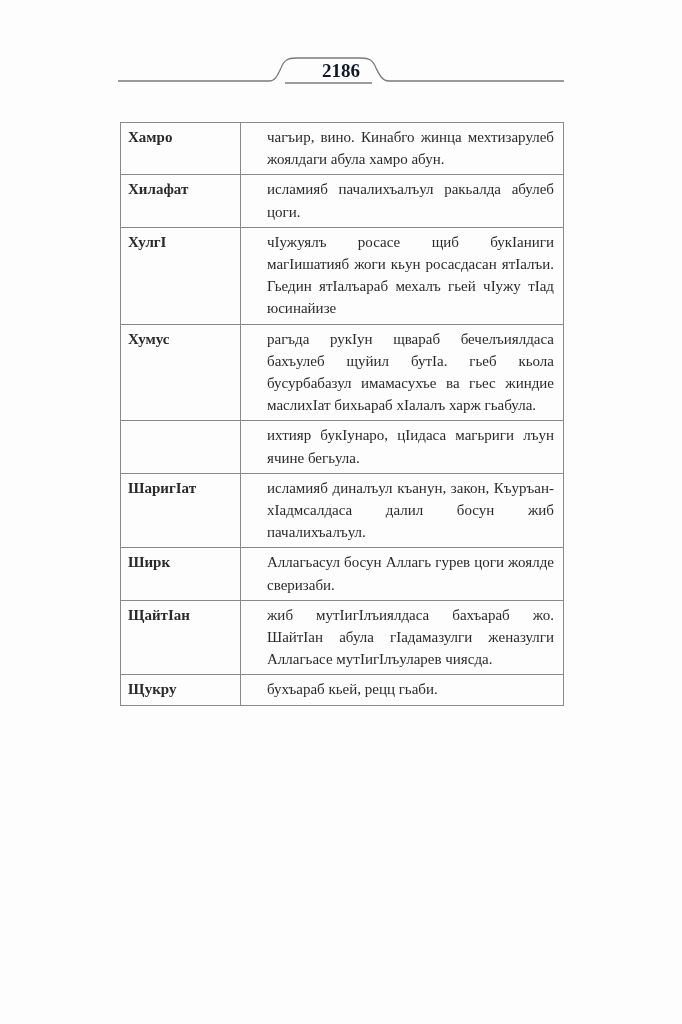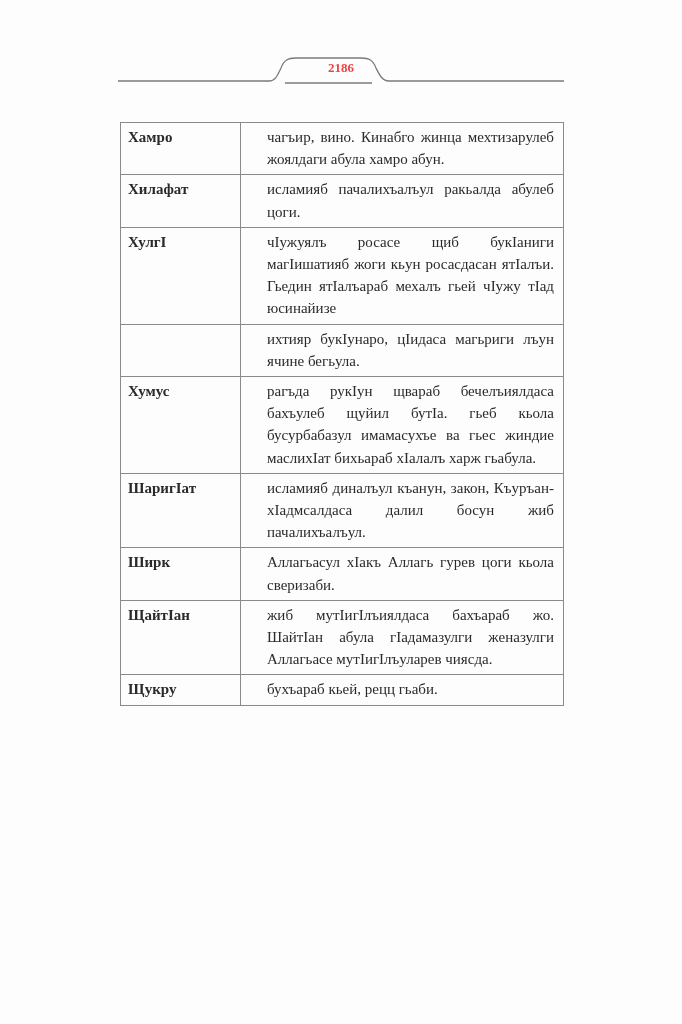--- a/index.html
+++ b/index.html
@@ -1,19 +1,19 @@
 <!DOCTYPE html>
 <html><head>
 <meta charset="utf-8">
 <style>
   html, body { margin:0; padding:0; }
   body { width:682px; height:1024px; background:#fdfdfd; position:relative; font-family:"Liberation Serif", serif; color:#2a2a2a; overflow:hidden; }
   .header { position:absolute; left:118px; top:54px; width:446px; height:40px; }
   .header svg { position:absolute; left:0; top:0; }
-  .page-num { position:absolute; left:0; width:446px; top:6px; text-align:center; font-weight:bold; font-size:13px; color:#ef4444; }
+  .page-num { position:absolute; left:0; width:446px; top:6px; text-align:center; font-weight:bold; font-size:19px; color:#0f172a; }
   table { position:absolute; left:120px; top:122px; width:444px; border-collapse:collapse; }
   td { border:1.5px solid #8a8a8a; vertical-align:top; font-size:15px; line-height:22.2px; padding:3px 8px 4px 8px; }
   td.term { width:104px; font-weight:bold; padding-left:7px; }
   td.def { text-align:justify; padding-left:26px; padding-right:9px; }
 </style>
 </head>
 <body>
 
 <div class="header">
   <svg width="446" height="40">
@@ -30,35 +30,35 @@
       <td class="def">чагъир, вино. Кинабго жинца мехтизарулеб жоялдаги абула хамро абун.</td>
     </tr>
     <tr style="height:42px">
       <td class="term">Хилафат</td>
       <td class="def">исламияб пачалихъалъул ракьалда абулеб цоги.</td>
     </tr>
     <tr style="height:92px">
       <td class="term">ХулгI</td>
       <td class="def">чIужуялъ росасе щиб букIаниги магIишатияб жоги кьун росасдасан ятIалъи. Гьедин ятIалъараб мехалъ гьей чIужу тIад юсинайизе</td>
     </tr>
+    <tr style="height:90px">
+      <td class="term">Хумус</td>
+      <td class="def">рагъда рукIун щвараб бечелъиялдаса бахъулеб щуйил бутIа. гьеб кьола бусурбабазул имамасухъе ва гьес жиндие маслихIат бихьараб хIалалъ харж гьабула.</td>
+    </tr>
     <tr style="height:43px">
       <td class="term"></td>
       <td class="def">ихтияр букIунаро, цIидаса магьриги лъун ячине бегьула.</td>
-    </tr>
-    <tr style="height:90px">
-      <td class="term">Хумус</td>
-      <td class="def">рагъда рукIун щвараб бечелъиялдаса бахъулеб щуйил бутIа. гьеб кьола бусурбабазул имамасухъе ва гьес жиндие маслихIат бихьараб хIалалъ харж гьабула.</td>
     </tr>
     <tr style="height:68px">
       <td class="term">ШаригIат</td>
       <td class="def">исламияб диналъул къанун, закон, Къуръан-хIадмсалдаса далил босун жиб пачалихъалъул.</td>
     </tr>
     <tr style="height:45px">
       <td class="term">Ширк</td>
-      <td class="def">Аллагьасул хIакъ Аллагь гурев цоги кьола сверизаби.</td>
+      <td class="def">Аллагьасул босун Аллагь гурев цоги жоялде сверизаби.</td>
     </tr>
     <tr style="height:68px">
       <td class="term">ЩайтIан</td>
       <td class="def">жиб мутIигIлъиялдаса бахъараб жо. ШайтIан абула гIадамазулги женазулги Аллагьасе мутIигIлъуларев чиясда.</td>
     </tr>
     <tr style="height:26px">
       <td class="term">Щукру</td>
       <td class="def">бухъараб кьей, рецц гьаби.</td>
     </tr>
   </tbody>

